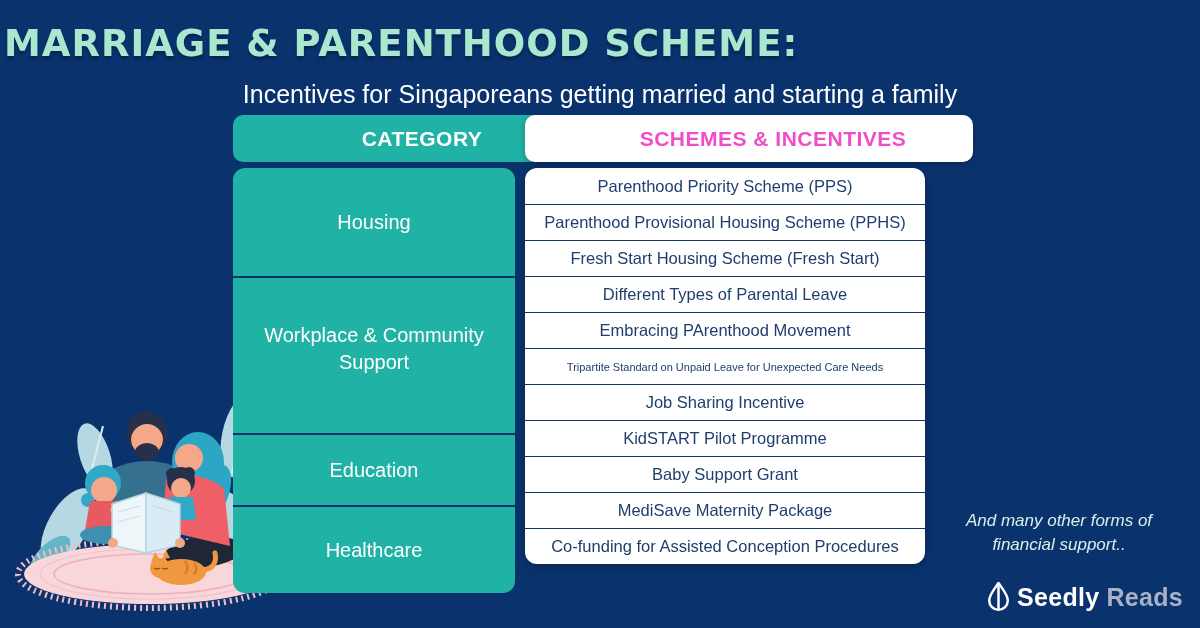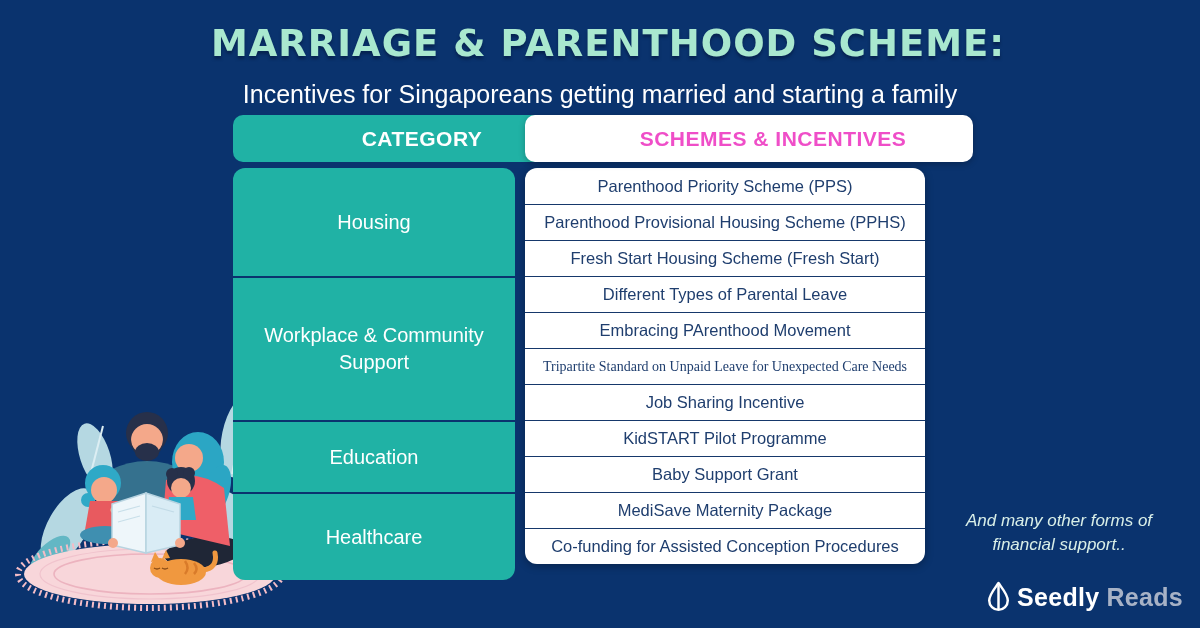--- a/index.html
+++ b/index.html
@@ -1,21 +1,21 @@
 <!DOCTYPE html>
 <html><head>
 <meta charset="utf-8">
 <style>
   html,body{margin:0;padding:0;background:#0a336e;}
   .canvas{
     position:relative;width:1200px;height:628px;overflow:hidden;
     background:#0a336e;font-family:"Liberation Sans",sans-serif;
   }
   .title{
-    position:absolute;left:16px;right:0;top:22px;text-align:center;
+    position:absolute;left:4px;right:0;top:22px;text-align:left;
     font-family:"DejaVu Sans",sans-serif;font-weight:bold;font-size:37px;
     letter-spacing:1px;color:#a9e8cf;text-shadow:0 3px 3px rgba(4,22,56,.55);
     white-space:nowrap;
   }
   .subtitle{
     position:absolute;left:0;right:0;top:80px;text-align:center;
     font-size:25px;font-weight:400;color:#ffffff;white-space:nowrap;
   }
   .hdr{
     position:absolute;top:115px;height:47px;border-radius:10px;
@@ -35,21 +35,21 @@
   .cat-cell + .cat-cell{border-top:2px solid #0a336e;}
   .sch-col{
     position:absolute;left:525px;top:168px;width:400px;background:#ffffff;
     border-radius:12px;overflow:hidden;z-index:2;box-shadow:0 2px 8px rgba(0,0,0,.3);
   }
   .scheme-row{
     height:36px;display:flex;align-items:center;justify-content:center;text-align:center;
     color:#1f3e6e;font-size:16.5px;font-weight:500;box-sizing:border-box;padding:16px 6px;
   }
   .scheme-row + .scheme-row{border-top:1.6px solid #16386b;}
-  .scheme-row.small{font-size:14px;font-family:Liberation Serif, serif;}
+  .scheme-row.small{font-size:11px;}
   .footnote{
     position:absolute;left:950px;top:509px;width:218px;text-align:center;
     font-style:italic;font-size:17px;line-height:24px;color:#d9efe8;z-index:2;
   }
   .logo{
     position:absolute;right:17px;top:581px;display:flex;align-items:center;z-index:2;
   }
   .logo-text-1{color:#ffffff;font-weight:bold;font-size:25px;letter-spacing:.3px;margin-left:5px;}
   .logo-text-2{color:#a7b2c6;font-weight:bold;font-size:25px;letter-spacing:.3px;margin-left:7px;}
   .illus{position:absolute;left:0;top:376px;z-index:1;}
@@ -143,21 +143,21 @@
   <div class="hdr hdr-cat">CATEGORY</div>
   <div class="hdr hdr-sch">SCHEMES &amp; INCENTIVES</div>
 
   <div class="cat-col">
       <div class="cat-cell" style="height: 108px;">
         <span>Housing</span>
       </div>
       <div class="cat-cell" style="height: 144px;">
         <span>Workplace &amp; Community Support</span>
       </div>
-      <div class="cat-cell" style="height: 72px;">
+      <div class="cat-cell" style="height: 72px; margin-top: 13px;">
         <span>Education</span>
       </div>
       <div class="cat-cell" style="height: 88px;">
         <span>Healthcare</span>
       </div>
     </div>
   <div class="sch-col">
       <div class="scheme-row">
         <span>Parenthood Priority Scheme (PPS)</span>
       </div>

